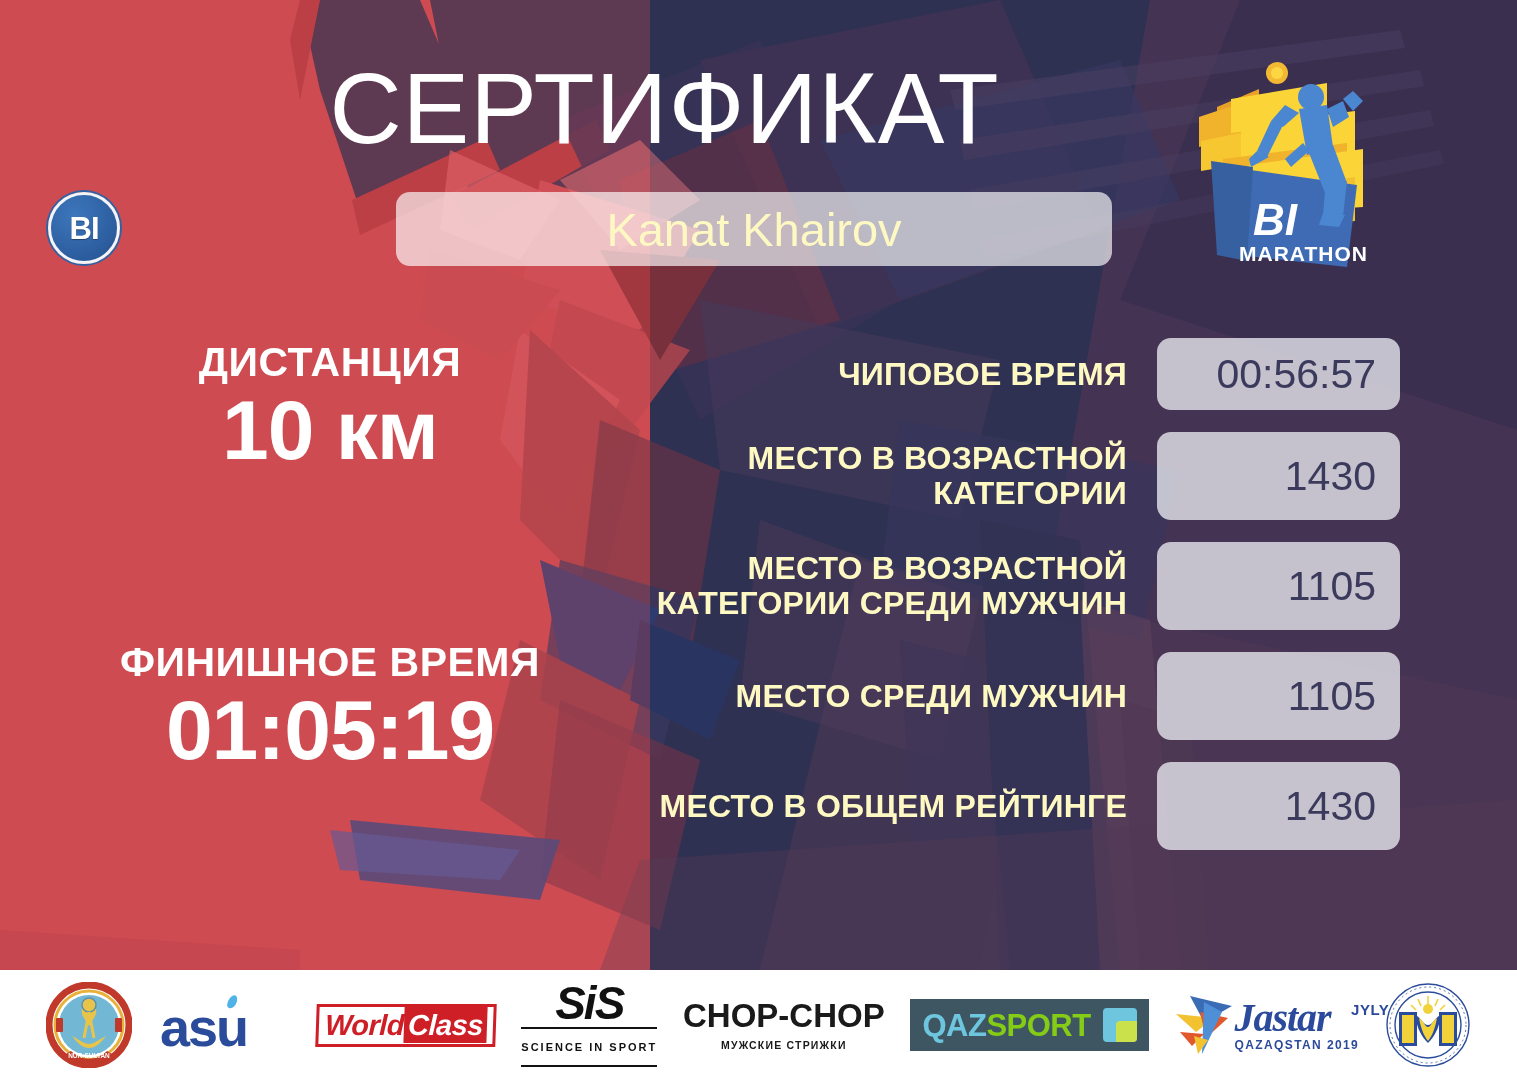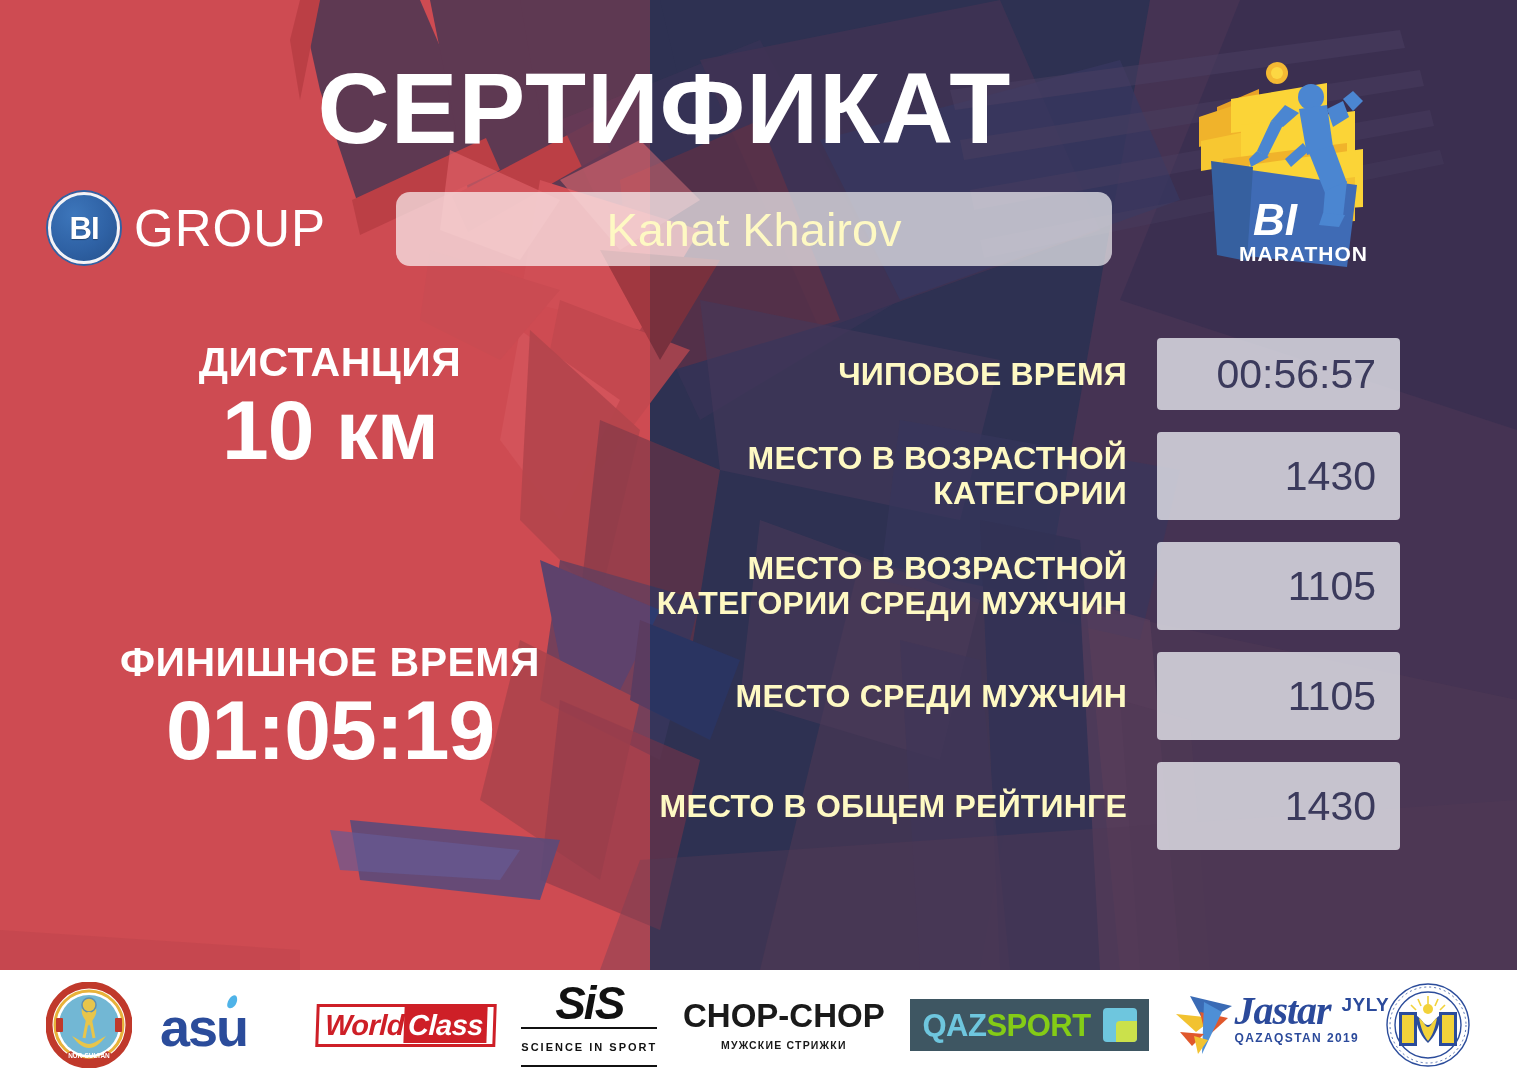--- a/index.html
+++ b/index.html
@@ -14,21 +14,21 @@
   
   .bg-art { position:absolute; inset:0 0 110px 0; overflow:hidden; }
   .bg-art svg { position:absolute; inset:0; width:100%; height:100%; display:block; }
 
   
   .content { position:absolute; inset:0 0 110px 0; }
 
   .title {
     position:absolute; left:2px; right:0; top:58px;
     text-align:center; color:#fff;
-    font-size:100px; font-weight:bold; letter-spacing:1px;
+    font-size:100px; font-weight:normal; letter-spacing:1px;
     line-height:1; white-space:nowrap;
     padding-right:190px;
   }
 
   .brand {
     position:absolute; left:48px; top:192px;
     display:flex; align-items:center; gap:14px;
   }
   .brand-mark {
     width:72px; height:72px; border-radius:50%;
@@ -76,21 +76,21 @@
   
   .stats { position:absolute; left:600px; top:338px; width:800px; }
   .stat-row { display:flex; align-items:center; justify-content:flex-end; gap:30px; margin-bottom:22px; }
   .stat-row:last-child { margin-bottom:0; }
   .stat-label {
     color:#fef9c3; font-size:32px; font-weight:bold; line-height:1.08;
     text-align:right; text-transform:uppercase; letter-spacing:.2px;
     flex:1 1 auto;
   }
   .stat-pill {
-    flex:0 0 243px; height:74px; border-radius:4px;
+    flex:0 0 243px; height:74px; border-radius:14px;
     background:rgba(233,234,241,.78);
     display:flex; align-items:center; justify-content:flex-end;
     padding-right:24px;
   }
   .stat-pill span { color:#3B3A5C; font-size:41px; line-height:1; }
   .row-h1 .stat-pill { height:72px; }
   .row-h2 .stat-pill { height:88px; }
 
   
   .sponsors {
@@ -119,25 +119,25 @@
   .chop-sub { font-size:10.5px; font-weight:bold; color:#1a1a1a; letter-spacing:1.2px; margin-top:7px; }
 
   .qaz-wrap { background:#3E5662; padding:9px 12px; display:flex; align-items:center; gap:12px; }
   .qaz-text { font-size:31px; font-weight:bold; line-height:1; letter-spacing:-.5px; }
   .qaz-text b1 { color:#6EC6DE; }
   .qaz-text b2 { color:#84cc16; }
   .qaz-sq { width:34px; height:34px; background:#6EC6DE; border-radius:4px;
             display:flex; align-items:flex-end; justify-content:flex-end; }
   .qaz-sq i { display:block; width:21px; height:21px; background:#CBE14B; border-radius:4px 0 4px 0; }
 
-  .jastar-wrap { display:flex; align-items:flex-start; }
+  .jastar-wrap { display:flex; align-items:center; }
   .jastar-txt { position:relative; }
   .jastar-main { font-family:"Liberation Serif", serif; font-style:italic; font-weight:bold;
                  color:#2B4A9B; font-size:40px; line-height:.95; letter-spacing:-1px; }
-  .jastar-sup { position:absolute; right:-30px; top:2px; font-size:19px; font-weight:bold; color:#2B4A9B; letter-spacing:.5px; }
+  .jastar-sup { position:absolute; right:-30px; top:2px; font-size:15px; font-weight:bold; color:#2B4A9B; letter-spacing:.5px; }
   .jastar-sub { font-size:12px; font-weight:bold; color:#2B4A9B; letter-spacing:1.4px; margin-top:1px; }
 </style>
 </head>
 <body>
 
 <div id="cert">
 
   <div class="bg-art">
     <svg viewBox="0 0 1517 970" preserveAspectRatio="none">
       <defs>
@@ -217,21 +217,20 @@
   </div>
 
   <div class="content">
 
     <div class="title">СЕРТИФИКАТ</div>
 
     <div class="brand">
       <div class="brand-mark">
         <span>BI</span>
       </div>
-      <div class="brand-text">GROUP</div>
     </div>
 
     <div class="name-field">
       <span>Kanat Khairov</span>
     </div>
 
     <div class="badge">
       <svg viewBox="0 0 195 235">
         <circle cx="90" cy="18" r="11" fill="#F4B933"></circle>
         <circle cx="90" cy="18" r="6" fill="#FCD743"></circle>

